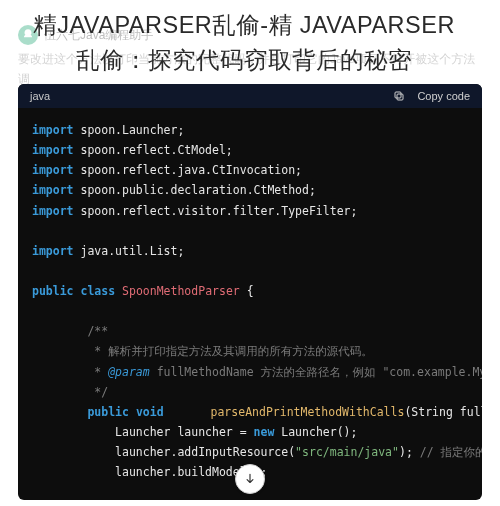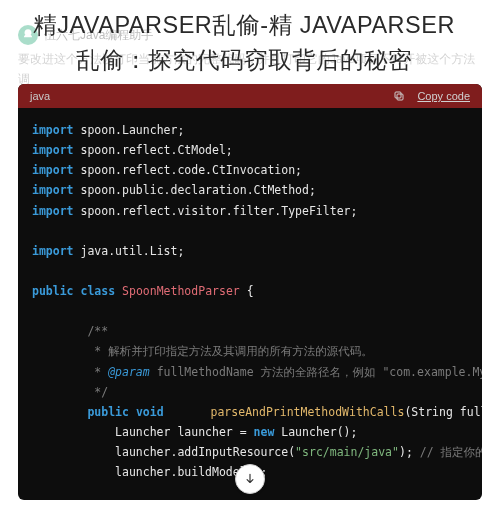--- a/index.html
+++ b/index.html
@@ -8,23 +8,23 @@
   .bg-layer { position: absolute; inset: 0; color: #b8b8b8; padding: 12px 18px 0 18px; }
   .bg-header { display: flex; align-items: center; gap: 6px; margin-bottom: 4px; opacity: 0.55; margin-top: 13px; }
   .bg-avatar { width: 20px; height: 20px; border-radius: 50%; background: #66c2a0; display: flex; align-items: center; justify-content: center; }
   .bg-avatar svg { width: 14px; height: 14px; }
   .bg-name { font-size: 12px; color: #8a8a8a; }
   .bg-desc { font-size: 12px; line-height: 1.7; color: #b0b0b0; opacity: 0.55; }
 
   .headline { position: absolute; top: 2px; left: 0; right: 12px; text-align: center; font-size: 23.5px; font-weight: 400; color: #2a2a2a; line-height: 1.5; letter-spacing: 0.5px; padding: 6px 24px 0 24px; font-family: Liberation Sans, sans-serif; }
 
   .code-card { position: absolute; top: 84px; left: 18px; right: 18px; bottom: 6px; background: #0d0d0d; border-radius: 6px; overflow: hidden; }
-  .code-topbar { display: flex; justify-content: space-between; align-items: center; background: #7f1d1d; padding: 6px 12px; }
+  .code-topbar { display: flex; justify-content: space-between; align-items: center; background: #0f172a; padding: 6px 12px; }
   .lang-label { font-size: 11px; color: #c8c8c8; }
-  .copy-btn { display: flex; align-items: flex-start; gap: 12px; font-size: 11px; color: #d0d0d0; cursor: pointer; text-decoration: underline; }
+  .copy-btn { display: flex; align-items: flex-start; gap: 12px; font-size: 11px; color: #d0d0d0; cursor: pointer; }
   .copy-icon { width: 12px; height: 12px; }
 
   .code-body { padding: 12px 14px; font-family: "Consolas", "Menlo", monospace; font-size: 11.5px; line-height: 1.75; color: #e6e6e6; white-space: pre; overflow: hidden; }
   .kw { color: #3a9ad9; font-weight: bold; }   
   .nm { color: #e6e6e6; text-align: center; }   
   .cls { color: #e06c75; }  
   .mth { color: #e2b86b; margin-left: 40px; }  
   .str { color: #7fb77e; }  
   .cmt { color: #7a7a7a; }  
   .tag { color: #3a9ad9; font-style: italic; }
@@ -59,21 +59,21 @@
     <div class="copy-btn">
       <svg class="copy-icon" viewBox="0 0 24 24">
           <rect x="8" y="8" width="12" height="12" rx="2" fill="none" stroke="#d0d0d0" stroke-width="2"></rect>
           <rect x="4" y="4" width="12" height="12" rx="2" fill="none" stroke="#d0d0d0" stroke-width="2"></rect>
         </svg>
       <span>Copy code</span>
     </div>
   </div>
   <div class="code-body"><span class="kw">import</span><span class="nm"> spoon.Launcher;</span>
 <span class="kw">import</span><span class="nm"> spoon.reflect.CtModel;</span>
-<span class="kw">import</span><span class="nm"> spoon.reflect.code.CtInvocation;</span>
+<span class="kw">import</span><span class="nm"> spoon.reflect.java.CtInvocation;</span>
 <span class="kw">import</span><span class="nm"> spoon.public.declaration.CtMethod;</span>
 <span class="kw">import</span><span class="nm"> spoon.reflect.visitor.filter.TypeFilter;</span>
 
 <span class="kw">import</span><span class="nm"> java.util.List;</span>
 
 <span class="kw">public</span> <span class="kw">class</span> <span class="cls">SpoonMethodParser</span><span class="nm"> {</span>
 
 <span class="cmt">        /**</span>
 <span class="cmt">         * 解析并打印指定方法及其调用的所有方法的源代码。</span>
 <span class="cmt">         * </span><span class="tag">@param</span><span class="cmt"> fullMethodName 方法的全路径名，例如 "com.example.MyClass.myMe</span>

